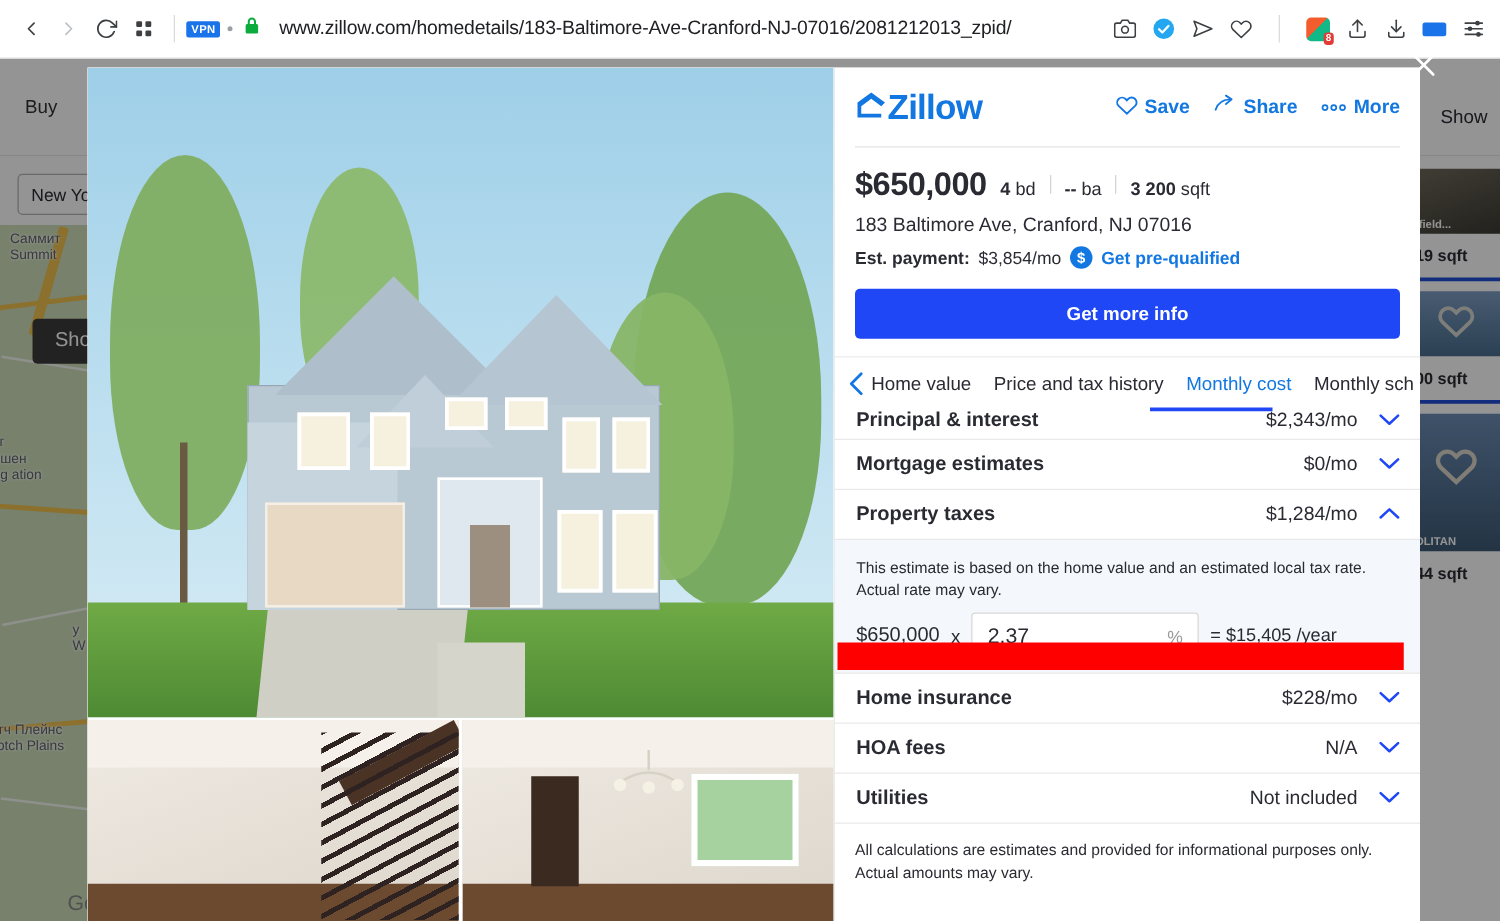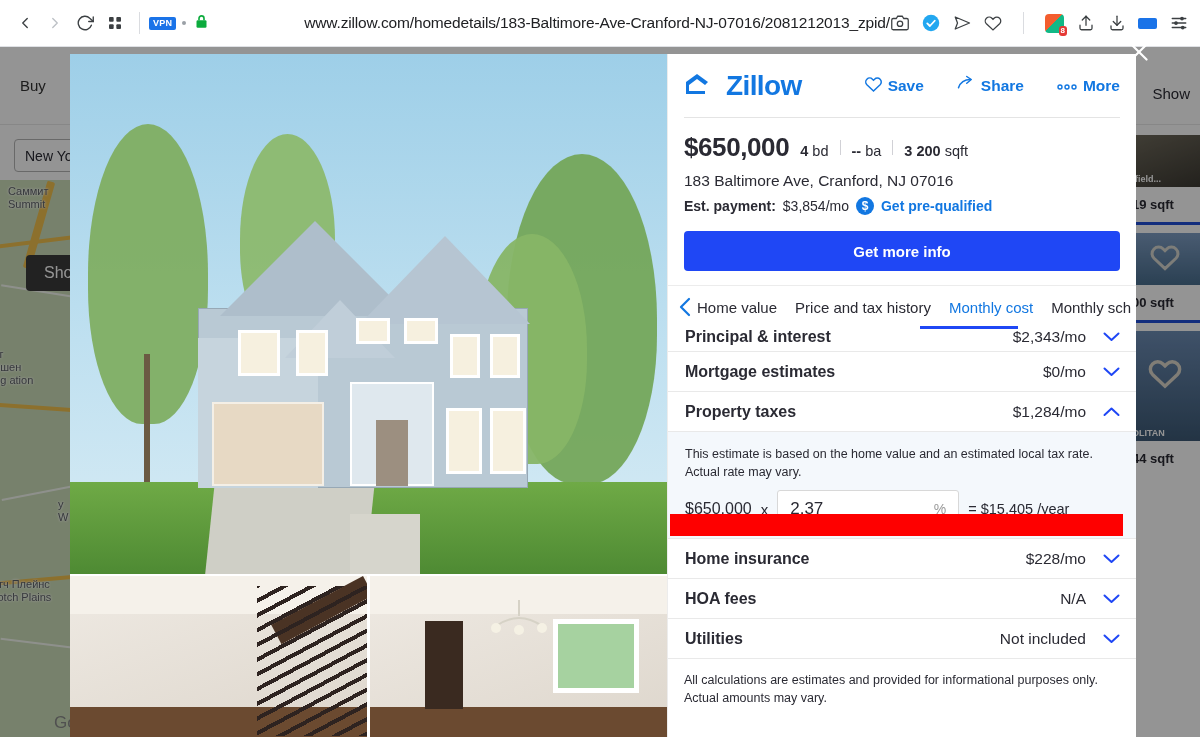--- a/index.html
+++ b/index.html
@@ -7,21 +7,21 @@
     width: 1200px; height: 737px;
     font-family: "Liberation Sans", sans-serif;
     overflow: hidden; background: #fff;
   }
   #app { position: relative; width: 1200px; height: 737px; overflow: hidden; }
 
   
   .browser-bar {
     position: absolute; left: 0; top: 0; width: 1200px; height: 47px;
     background: #ffffff; border-bottom: 1px solid #dfe1e5;
-    display: flex; align-items: center; padding: 0 10px; text-align: right;
+    display: flex; align-items: center; padding: 0 10px;
   }
   .nav-btn {
     width: 30px; height: 30px; display: flex; align-items: center; justify-content: center;
     color: #3c4043; flex: 0 0 auto;
   }
   .nav-btn.disabled { color: #bdc1c6; }
   .nav-btn svg { display: block; }
   .chrome-sep { width: 1px; height: 22px; background: #dadce0; margin: 0 9px; flex: 0 0 auto; }
   .vpn-badge {
     background: #1a73e8; color: #fff; font-size: 9px; font-weight: bold;
@@ -135,23 +135,23 @@
   .th-stairs { position:absolute; right:0; top:10px; width:110px; height:150px; background:repeating-linear-gradient(-28deg,#2e2320 0 4px, transparent 4px 13px);}
   .th-rail { position:absolute; right:4px; top:0; width:104px; height:22px; background:#4a3324; transform:rotate(-28deg); transform-origin:right top;}
   .th-chand { position:absolute; left:50%; top:24px; transform:translateX(-50%); width:70px; height:40px;}
 
   .modal-panel {
     width:469px; height:683px; background:#fff; position:relative;
     border-left:1px solid #ececec; display:flex; flex-direction:column;
   }
   .panel-top { padding:16px 16px 0 16px; }
   .zrow { display:flex; align-items:center; justify-content:space-between; }
-  .zlogo { display:flex; align-items:center; gap:16px; }
+  .zlogo { display:flex; align-items:center; gap:0; }
   .zlogo .ztext { font-size:28px; font-weight:bold; color:#1277e1; letter-spacing:-0.6px; }
-  .z-actions { display:flex; align-items:center; gap:32px; }
+  .z-actions { display:flex; align-items:center; gap:18px; }
   .z-act { display:flex; align-items:center; gap:5px; color:#1277e1; font-size:15.5px; font-weight:bold; }
   .hdr-rule { height:1px; background:#e4e4e4; margin:15px 0 0 0; }
 
   .price-row { display:flex; align-items:baseline; gap:11px; margin-top:14px; }
   .price { font-size:26px; font-weight:bold; color:#2a2a33; letter-spacing:-0.4px;}
   .fact { font-size:14.5px; color:#2a2a33; }
   .fact b { font-weight:bold; }
   .fact-div { width:1px; height:15px; background:#d1d1d6; align-self:center;}
   .address { font-size:15.5px; color:#2a2a33; margin-top:9px; }
   .estpay { font-size:14px; color:#2a2a33; margin-top:7px; display:flex; align-items:center; gap:7px;}

